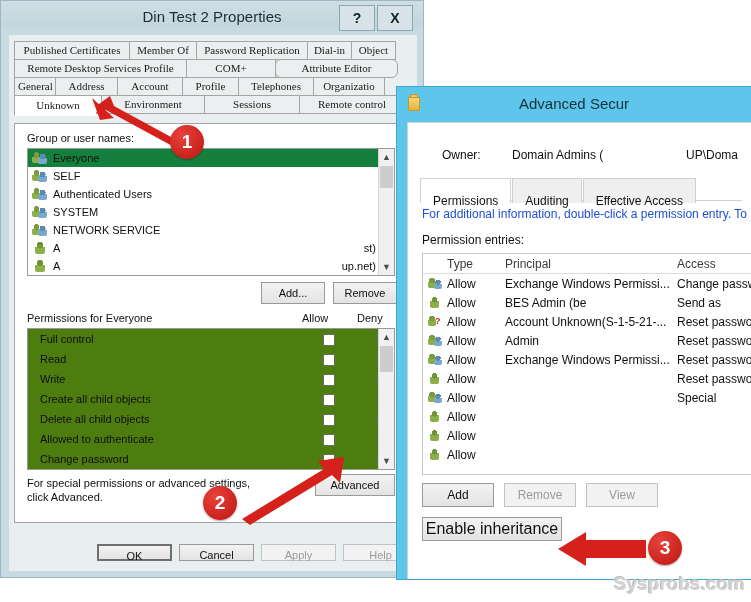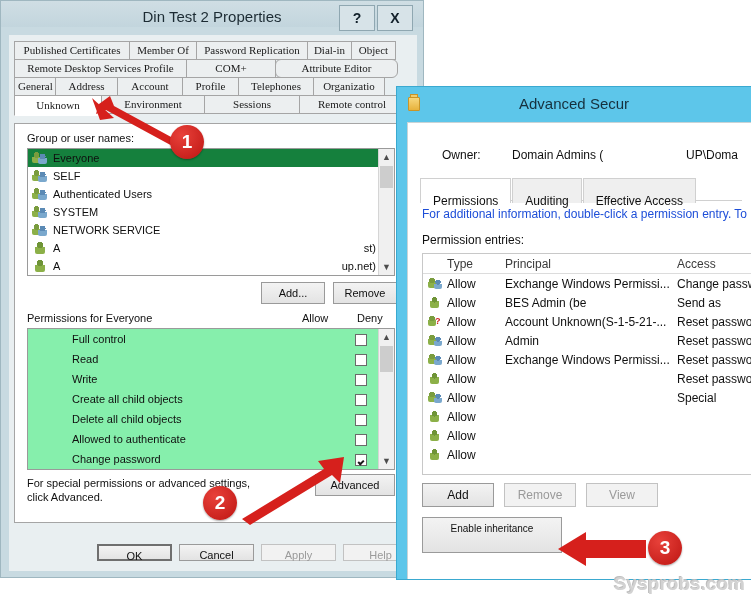--- a/index.html
+++ b/index.html
@@ -244,25 +244,24 @@
   #lbl-perms-for { left: 12px; top: 188px; }
   #lbl-allow { left: 287px; top: 188px; }
   #lbl-deny  { left: 342px; top: 188px; }
 
   #perm-list {
     position: absolute;
     left: 12px;
     top: 204px;
     width: 368px;
     height: 142px;
-    background: #86efac;
+    background: #4d7c0f;
     border: 1px solid #9a9a9a;
     box-sizing: border-box;
     overflow: hidden;
-    padding-left: 32px;
   }
   .plist-row {
     height: 20px;
     display: flex;
     align-items: center;
     font-size: 11px;
     color: #0f0f0f;
     cursor: default;
   }
   .pname { flex: 0 0 262px; padding-left: 12px; }
@@ -544,23 +543,23 @@
     font-size: 12px;
   }
   #btn-adv-add    { left: 0px; }
   #btn-adv-remove { left: 82px; }
   #btn-adv-view   { left: 164px; }
   #btn-enable-inh {
     position: absolute;
     left: 14px;
     top: 394px;
     width: 140px;
-    height: 36px;
+    height: 24px;
     line-height: 22px;
-    font-size: 10px;
+    font-size: 16px;
   }
 
   
   .callout-num {
     position: absolute;
     width: 34px;
     height: 34px;
     border-radius: 50%;
     background: radial-gradient(circle at 35% 30%, #e8413a 0%, #c8201c 75%, #a5110f 100%);
     color: #ffffff;

